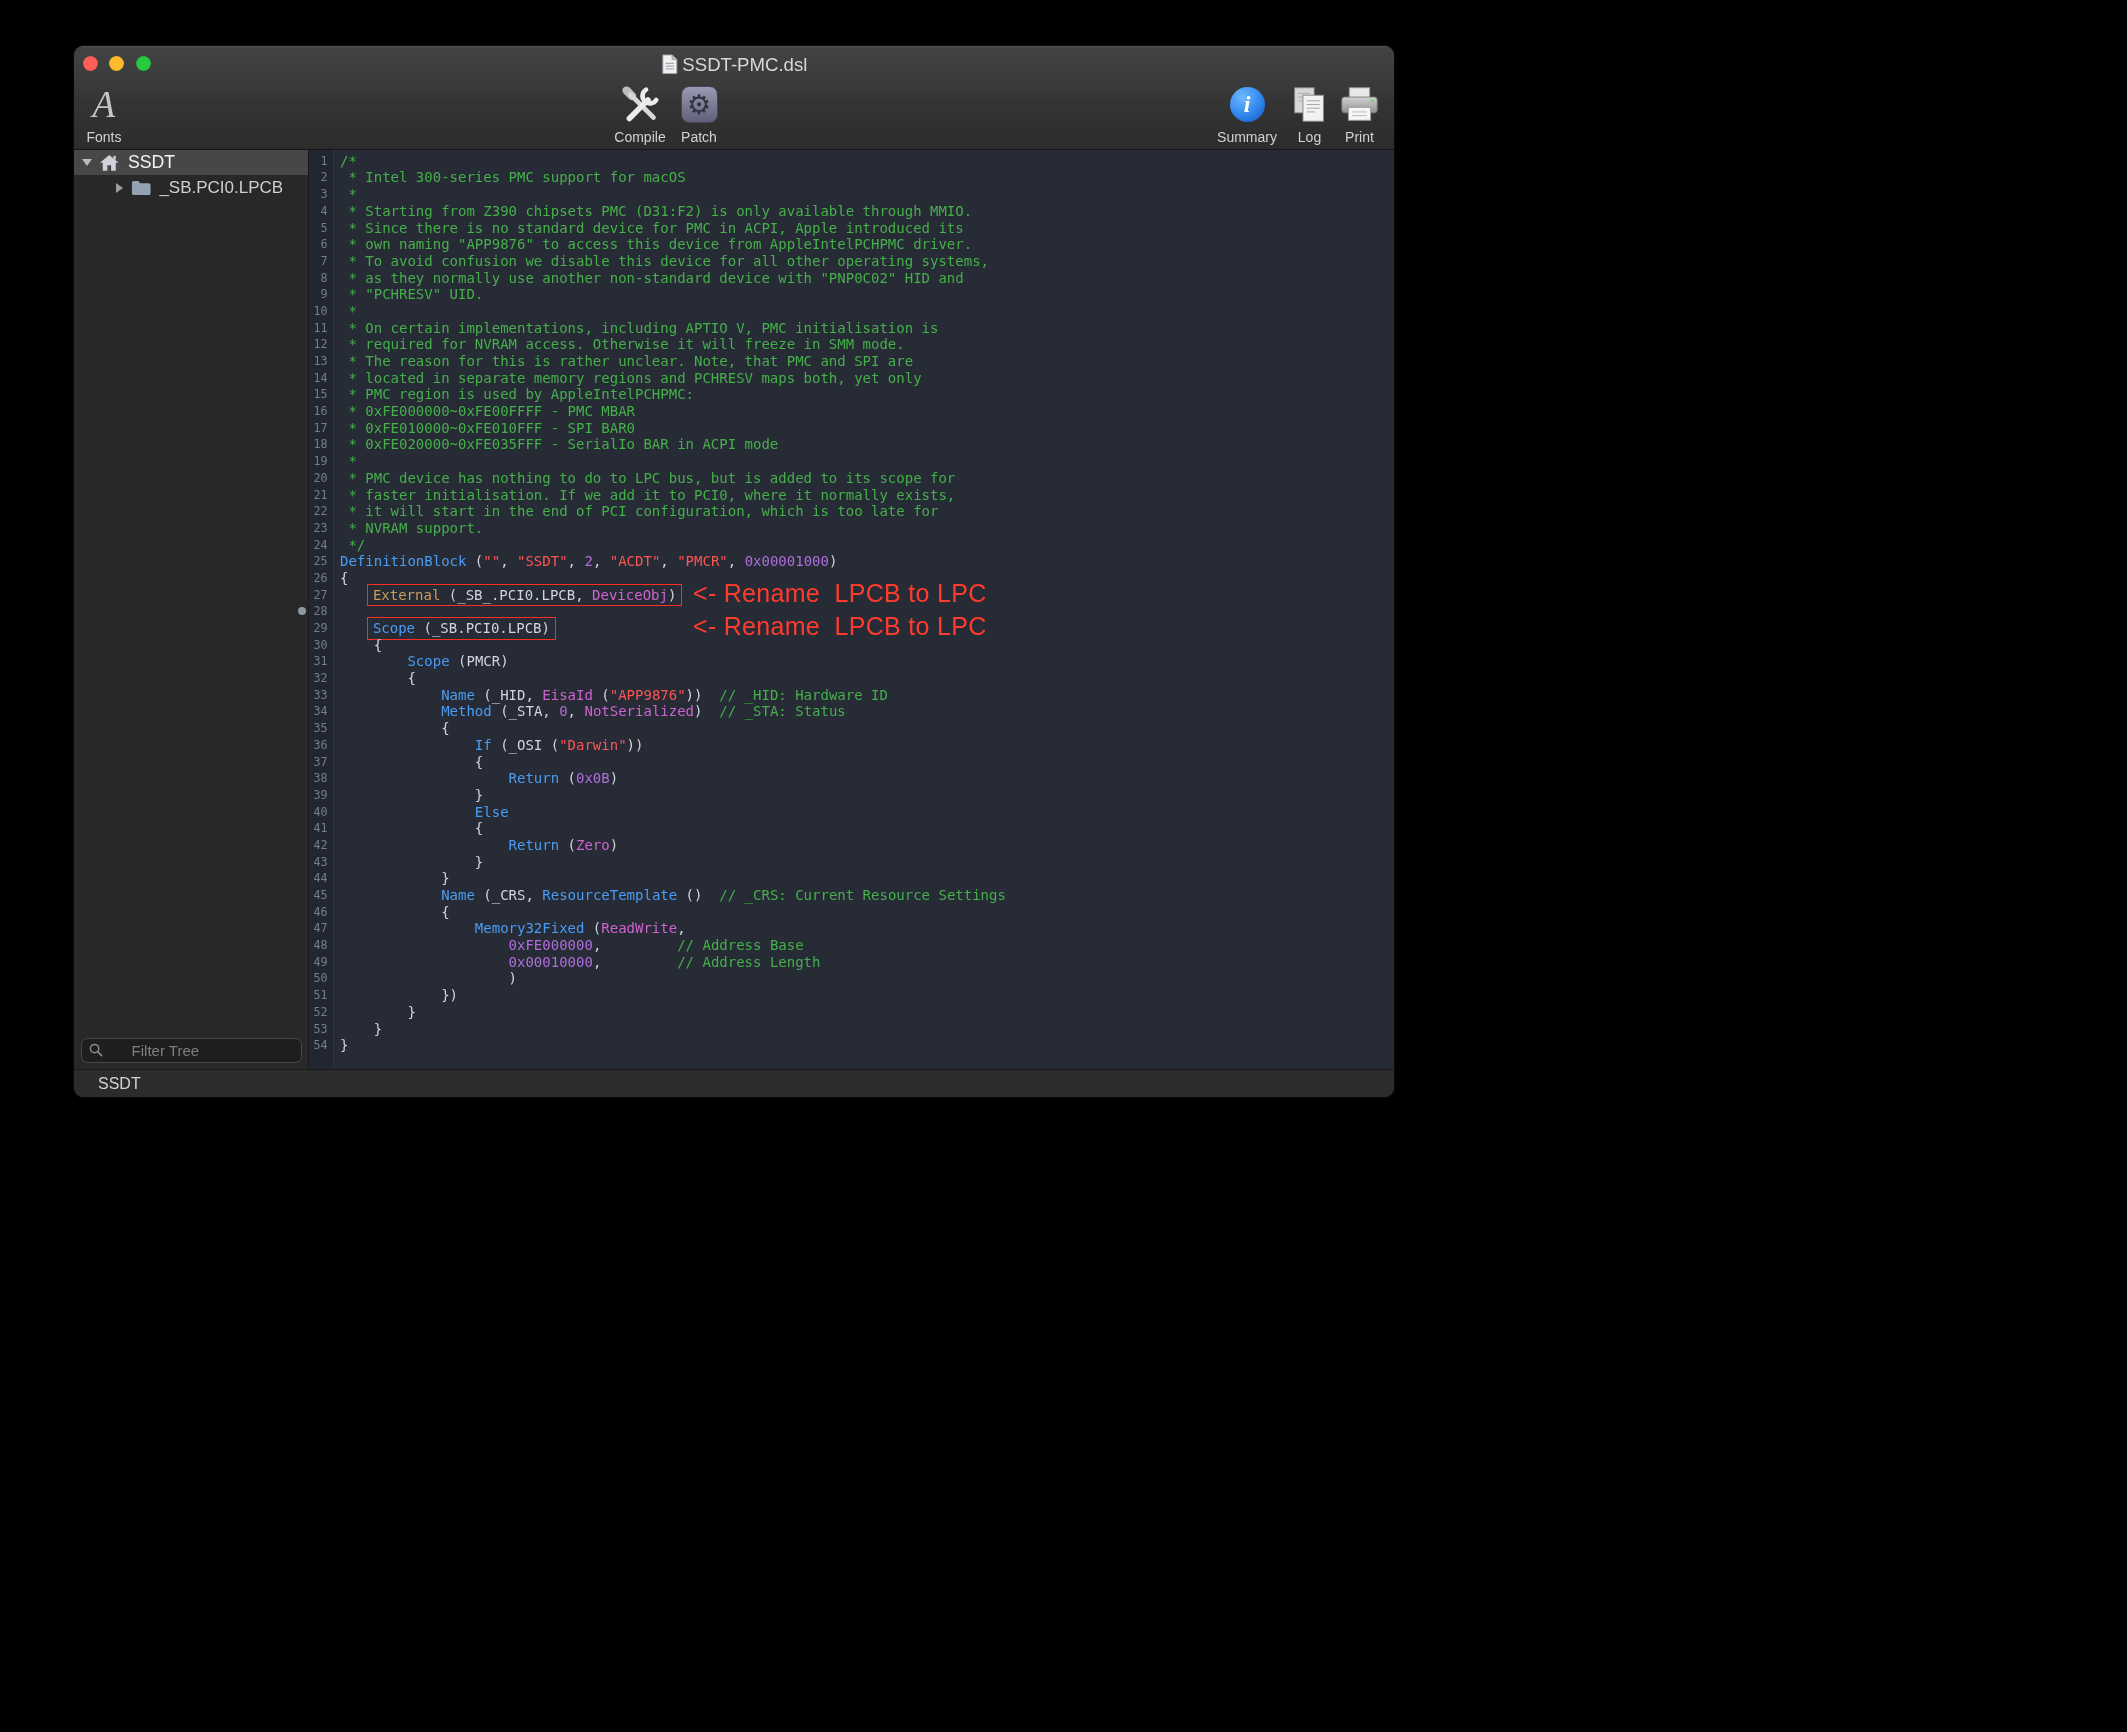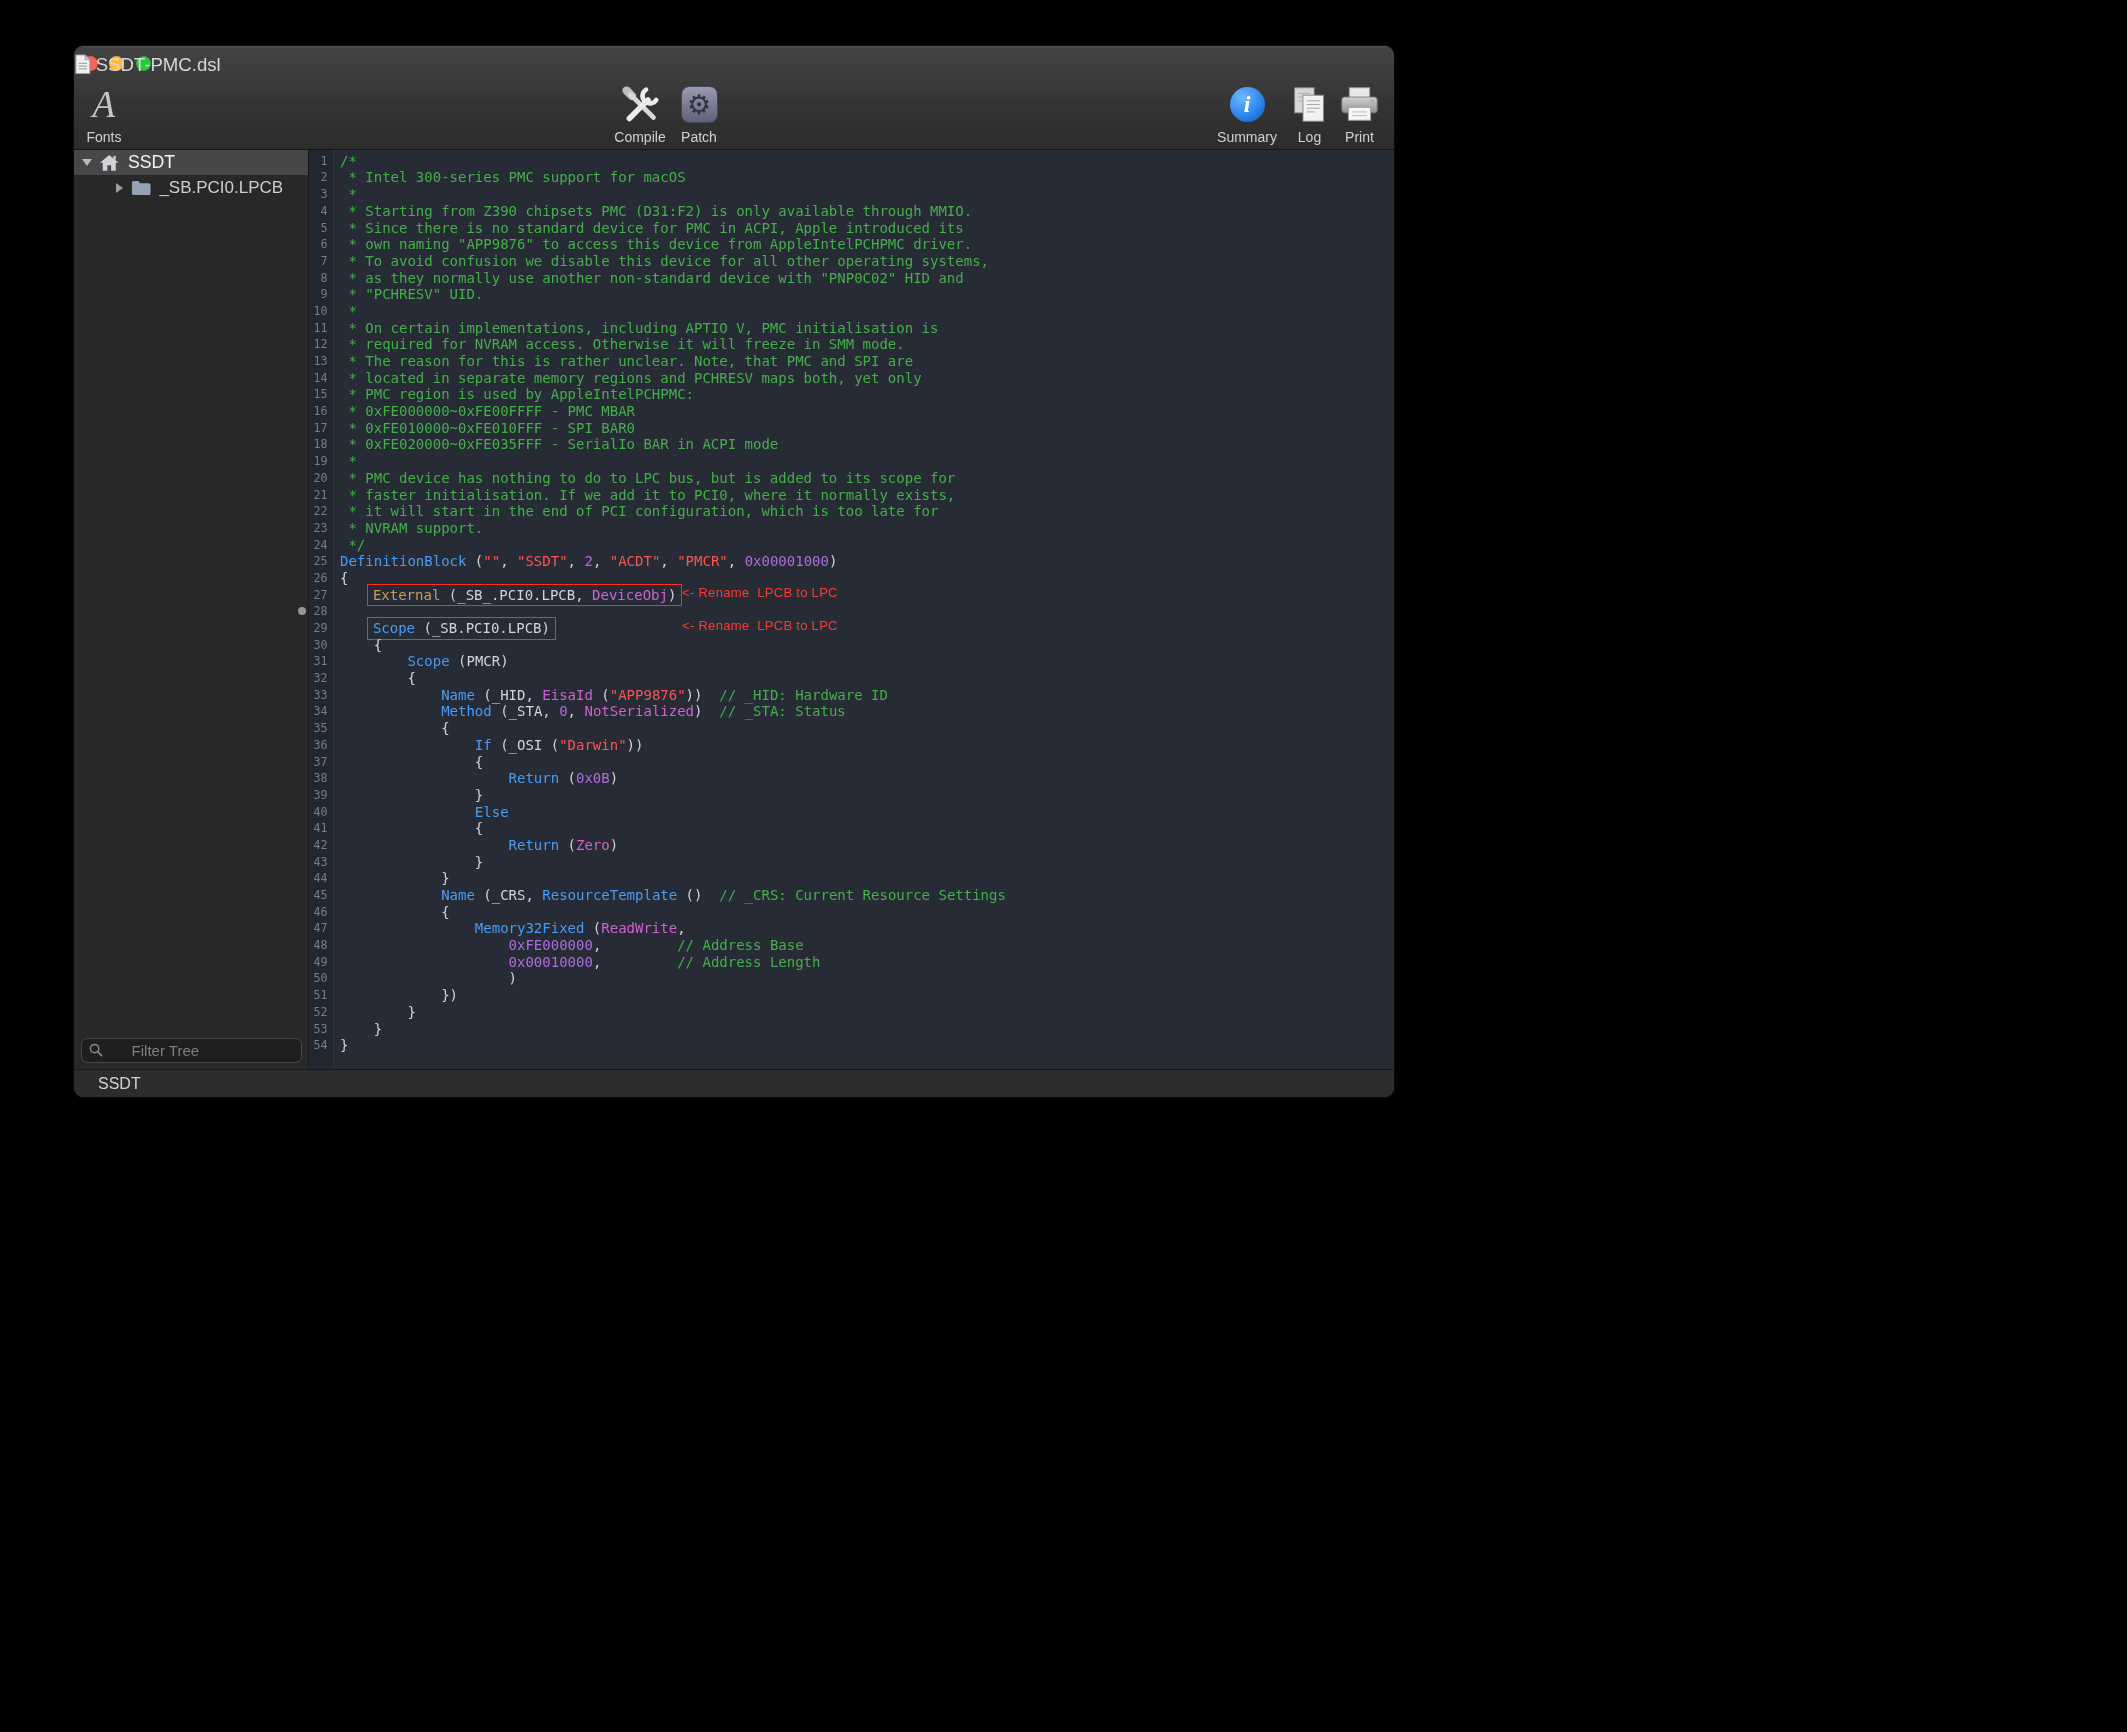--- a/index.html
+++ b/index.html
@@ -13,21 +13,21 @@
   
   .header { position:absolute; left:0; top:0; right:0; height:104px;
     background:linear-gradient(180deg,#434343 0%,#3a3a3a 38%,#343434 55%,#2c2c2c 100%);
     border-bottom:0.9px solid #151515; box-shadow:inset 0 0.9px 0 rgba(255,255,255,.09); }
   .traffic { position:absolute; left:9.3px; top:10.3px; display:flex; gap:11.2px; }
   .light { width:15px; height:15px; border-radius:50%; box-shadow:inset 0 0 0.9px rgba(0,0,0,.4); }
   .light.red    { background:var(--tl_close,#ff5f57); }
   .light.yellow { background:var(--tl_minimize,#febc2e); }
   .light.green  { background:var(--tl_zoom,#28c840); }
   .titlewrap { position:absolute; left:0; right:0; top:0; height:37px; display:flex;
-    align-items:center; justify-content:flex-start; gap:4px; color:#d8d8d8; font-size:18.6px; }
+    align-items:center; justify-content:center; gap:4px; color:#d8d8d8; font-size:18.6px; }
   .tbitem { position:absolute; top:39px; display:flex; flex-direction:column; align-items:center;
     gap:4.7px; color:#d2d2d2; cursor:default; }
   .tbicon { height:39px; display:flex; align-items:center; justify-content:center; }
   .tblabel { font-size:14px; }
   .fontsA { font-family:"Liberation Serif",serif; font-style:italic; font-size:37px; color:#c6c6c6; line-height:1; }
   .gearbox { width:37px; height:37px; border-radius:8.4px;
     background:linear-gradient(180deg,#9a9ab2,#60607a); border:0.9px solid #44445a;
     display:flex; align-items:center; justify-content:center; }
   .gearbox span { font-family:"DejaVu Sans",sans-serif; font-size:27px; color:#32323f; line-height:1; }
   .infocircle { width:35px; height:35px; border-radius:50%;
@@ -62,22 +62,22 @@
     line-height:16.7px; color:var(--line_number,#747e8c); }
   .codetext { white-space:pre; color:var(--plain,#d0d5dd); }
   .tok-c { color:var(--comment,#45b049); }
   .tok-k { color:var(--keyword,#4a9df5); }
   .tok-s { color:var(--string,#fc5553); }
   .tok-n { color:var(--number,#b06edb); }
   .tok-p { color:var(--predefined,#cf63cf); }
   .tok-e { color:var(--external,#c99c5a); }
   .tok-t { color:var(--plain,#d0d5dd); }
   .hlbox { border:1.9px solid var(--highlight_box,#ff2d1f); padding:1.9px 4.7px 2.8px; margin:0 -6.5px; }
-  .ann { position:absolute; left:373px; top:-1.9px; font-family:"Liberation Sans",sans-serif;
-    font-size:13px; color:var(--annotation,#ff3b2e); white-space:pre; letter-spacing:0.3px; }
+  .ann { position:absolute; left:384px; top:-1.9px; font-family:"Liberation Sans",sans-serif;
+    font-size:25px; color:var(--annotation,#ff3b2e); white-space:pre; letter-spacing:0.3px; }
   .linedot { position:absolute; left:-11.2px; top:3.7px; width:8.4px; height:8.4px; border-radius:50%;
     background:#8f969f; }
 
   
   .statusbar { position:absolute; left:0; right:0; bottom:0; height:28px; background:#2c2c2c;
     border-top:0.9px solid #191919; display:flex; align-items:center; color:#d4d4d4;
     font-size:16px; padding-left:24px; }
 </style>
 </head>
 <body>

